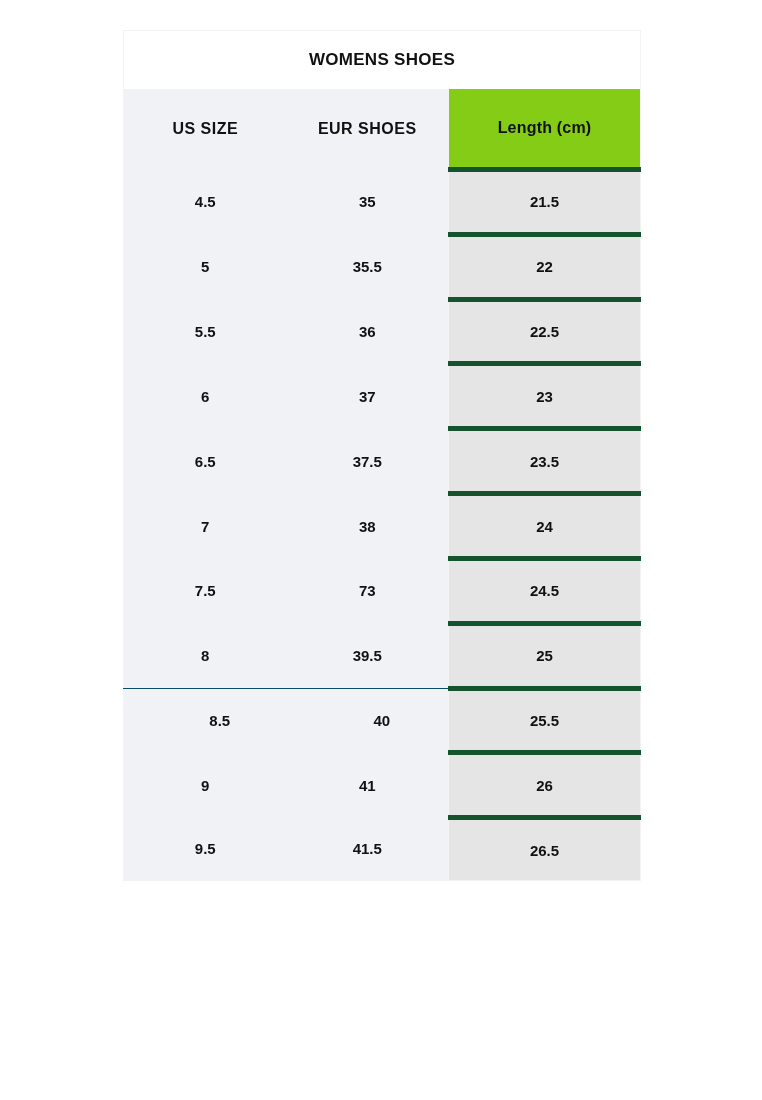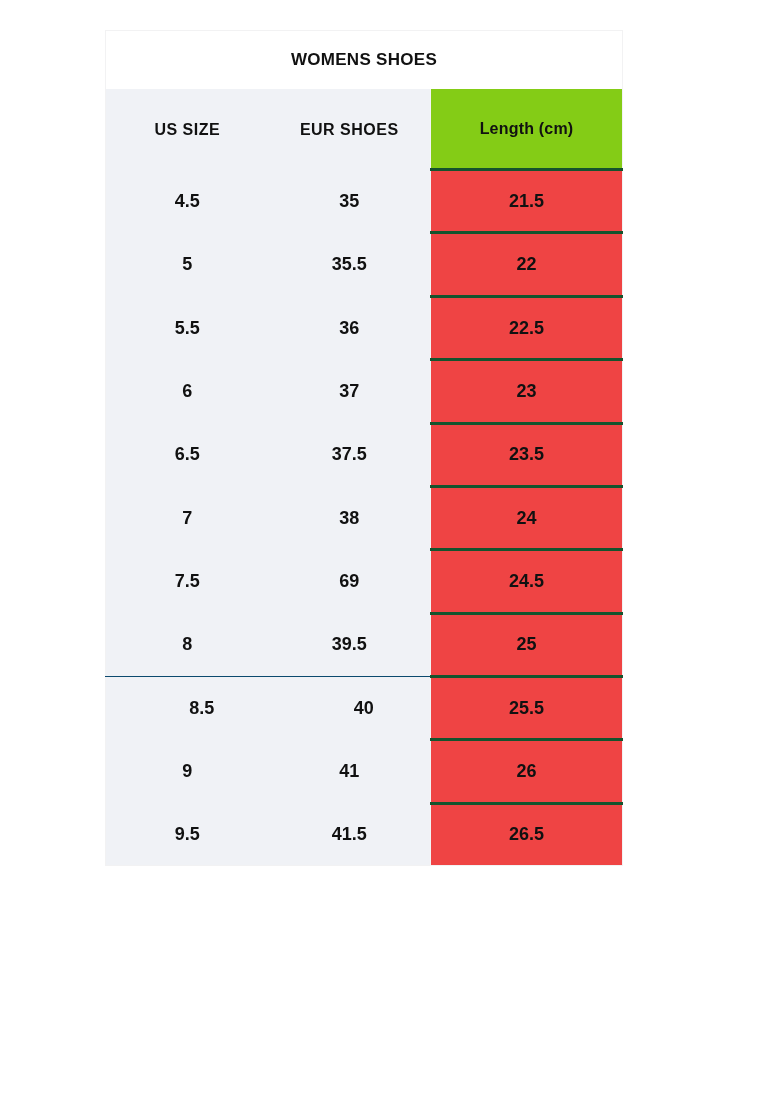--- a/index.html
+++ b/index.html
@@ -12,21 +12,21 @@
     width: 762px;
     height: 1100px;
     font-family: "Liberation Sans", "DejaVu Sans", sans-serif;
     -webkit-font-smoothing: antialiased;
     position: relative;
     overflow: hidden;
   }
 
   .chart-wrap {
     position: absolute;
-    left: 105px;
+    left: 123px;
     top: 30px;
     width: 517px;
     height: 836px;
     box-sizing: border-box;
   }
 
   
   .size-table {
     width: 100%;
     height: 100%;
@@ -78,28 +78,28 @@
   .head-row th.shade .hd-txt { letter-spacing: 0.5px; }
 
   
   .data-row td {
     height: 59.83px;
     padding: 0;
     margin: 0;
     vertical-align: middle;
     text-align: center;
     font-weight: bold;
-    font-size: 18px;
+    font-size: 15px;
     color: #111111;
     border: 0;
   }
   .data-row td.shade { background: #f0f2f6; }
   .data-row td.plain {
-    background: #ef4444;
-    border-top: 3px solid #14532d;
+    background: #e5e5e5;
+    border-top: 5px solid #14532d;
   }
   
   .data-row.group-break td.shade {
     border-top: 1px solid #0c4a6e;
     padding-left: 29px;
   }
   
   .head-row th.plain,
   .data-row td.plain {
     border-left: 1px solid #f4f4f5;
@@ -158,21 +158,21 @@
           <td class="shade"><span>37.5</span></td>
           <td class="plain"><span>23.5</span></td>
         </tr>
         <tr class="data-row">
           <td class="shade"><span>7</span></td>
           <td class="shade"><span>38</span></td>
           <td class="plain"><span>24</span></td>
         </tr>
         <tr class="data-row">
           <td class="shade"><span>7.5</span></td>
-          <td class="shade"><span>69</span></td>
+          <td class="shade"><span>73</span></td>
           <td class="plain"><span>24.5</span></td>
         </tr>
         <tr class="data-row">
           <td class="shade"><span>8</span></td>
           <td class="shade"><span>39.5</span></td>
           <td class="plain"><span>25</span></td>
         </tr>
         <tr class="data-row group-break">
           <td class="shade"><span>8.5</span></td>
           <td class="shade"><span>40</span></td>

